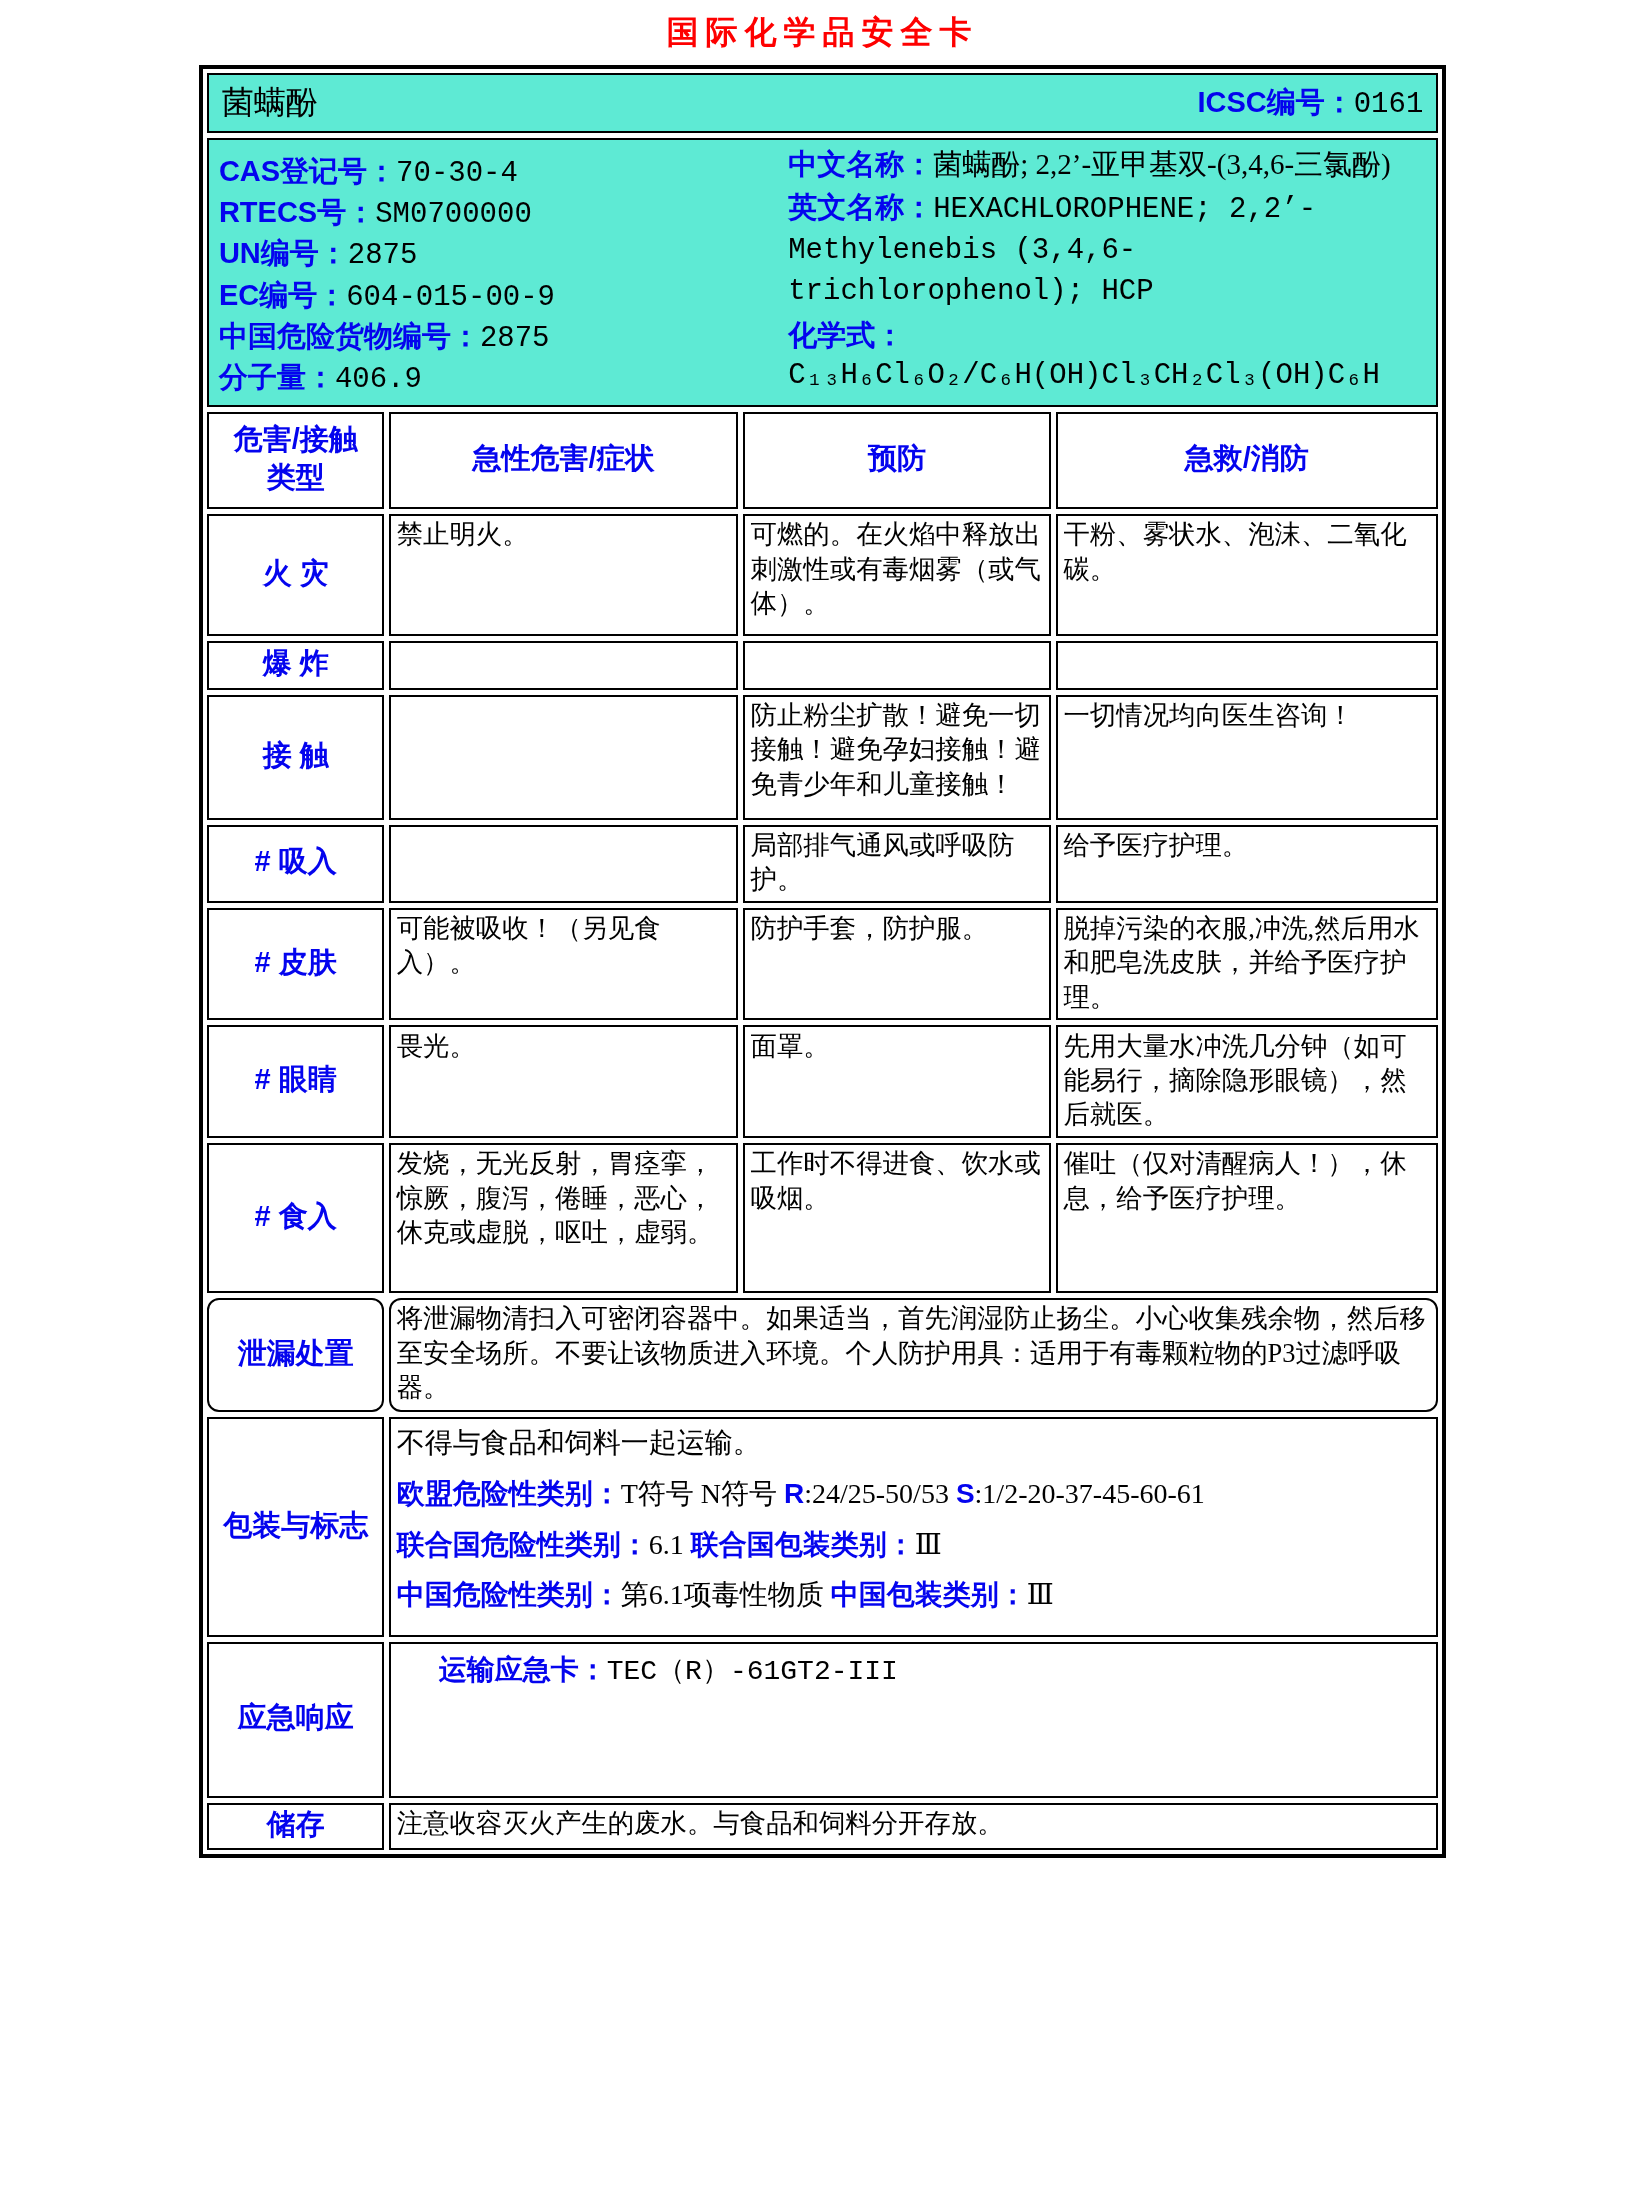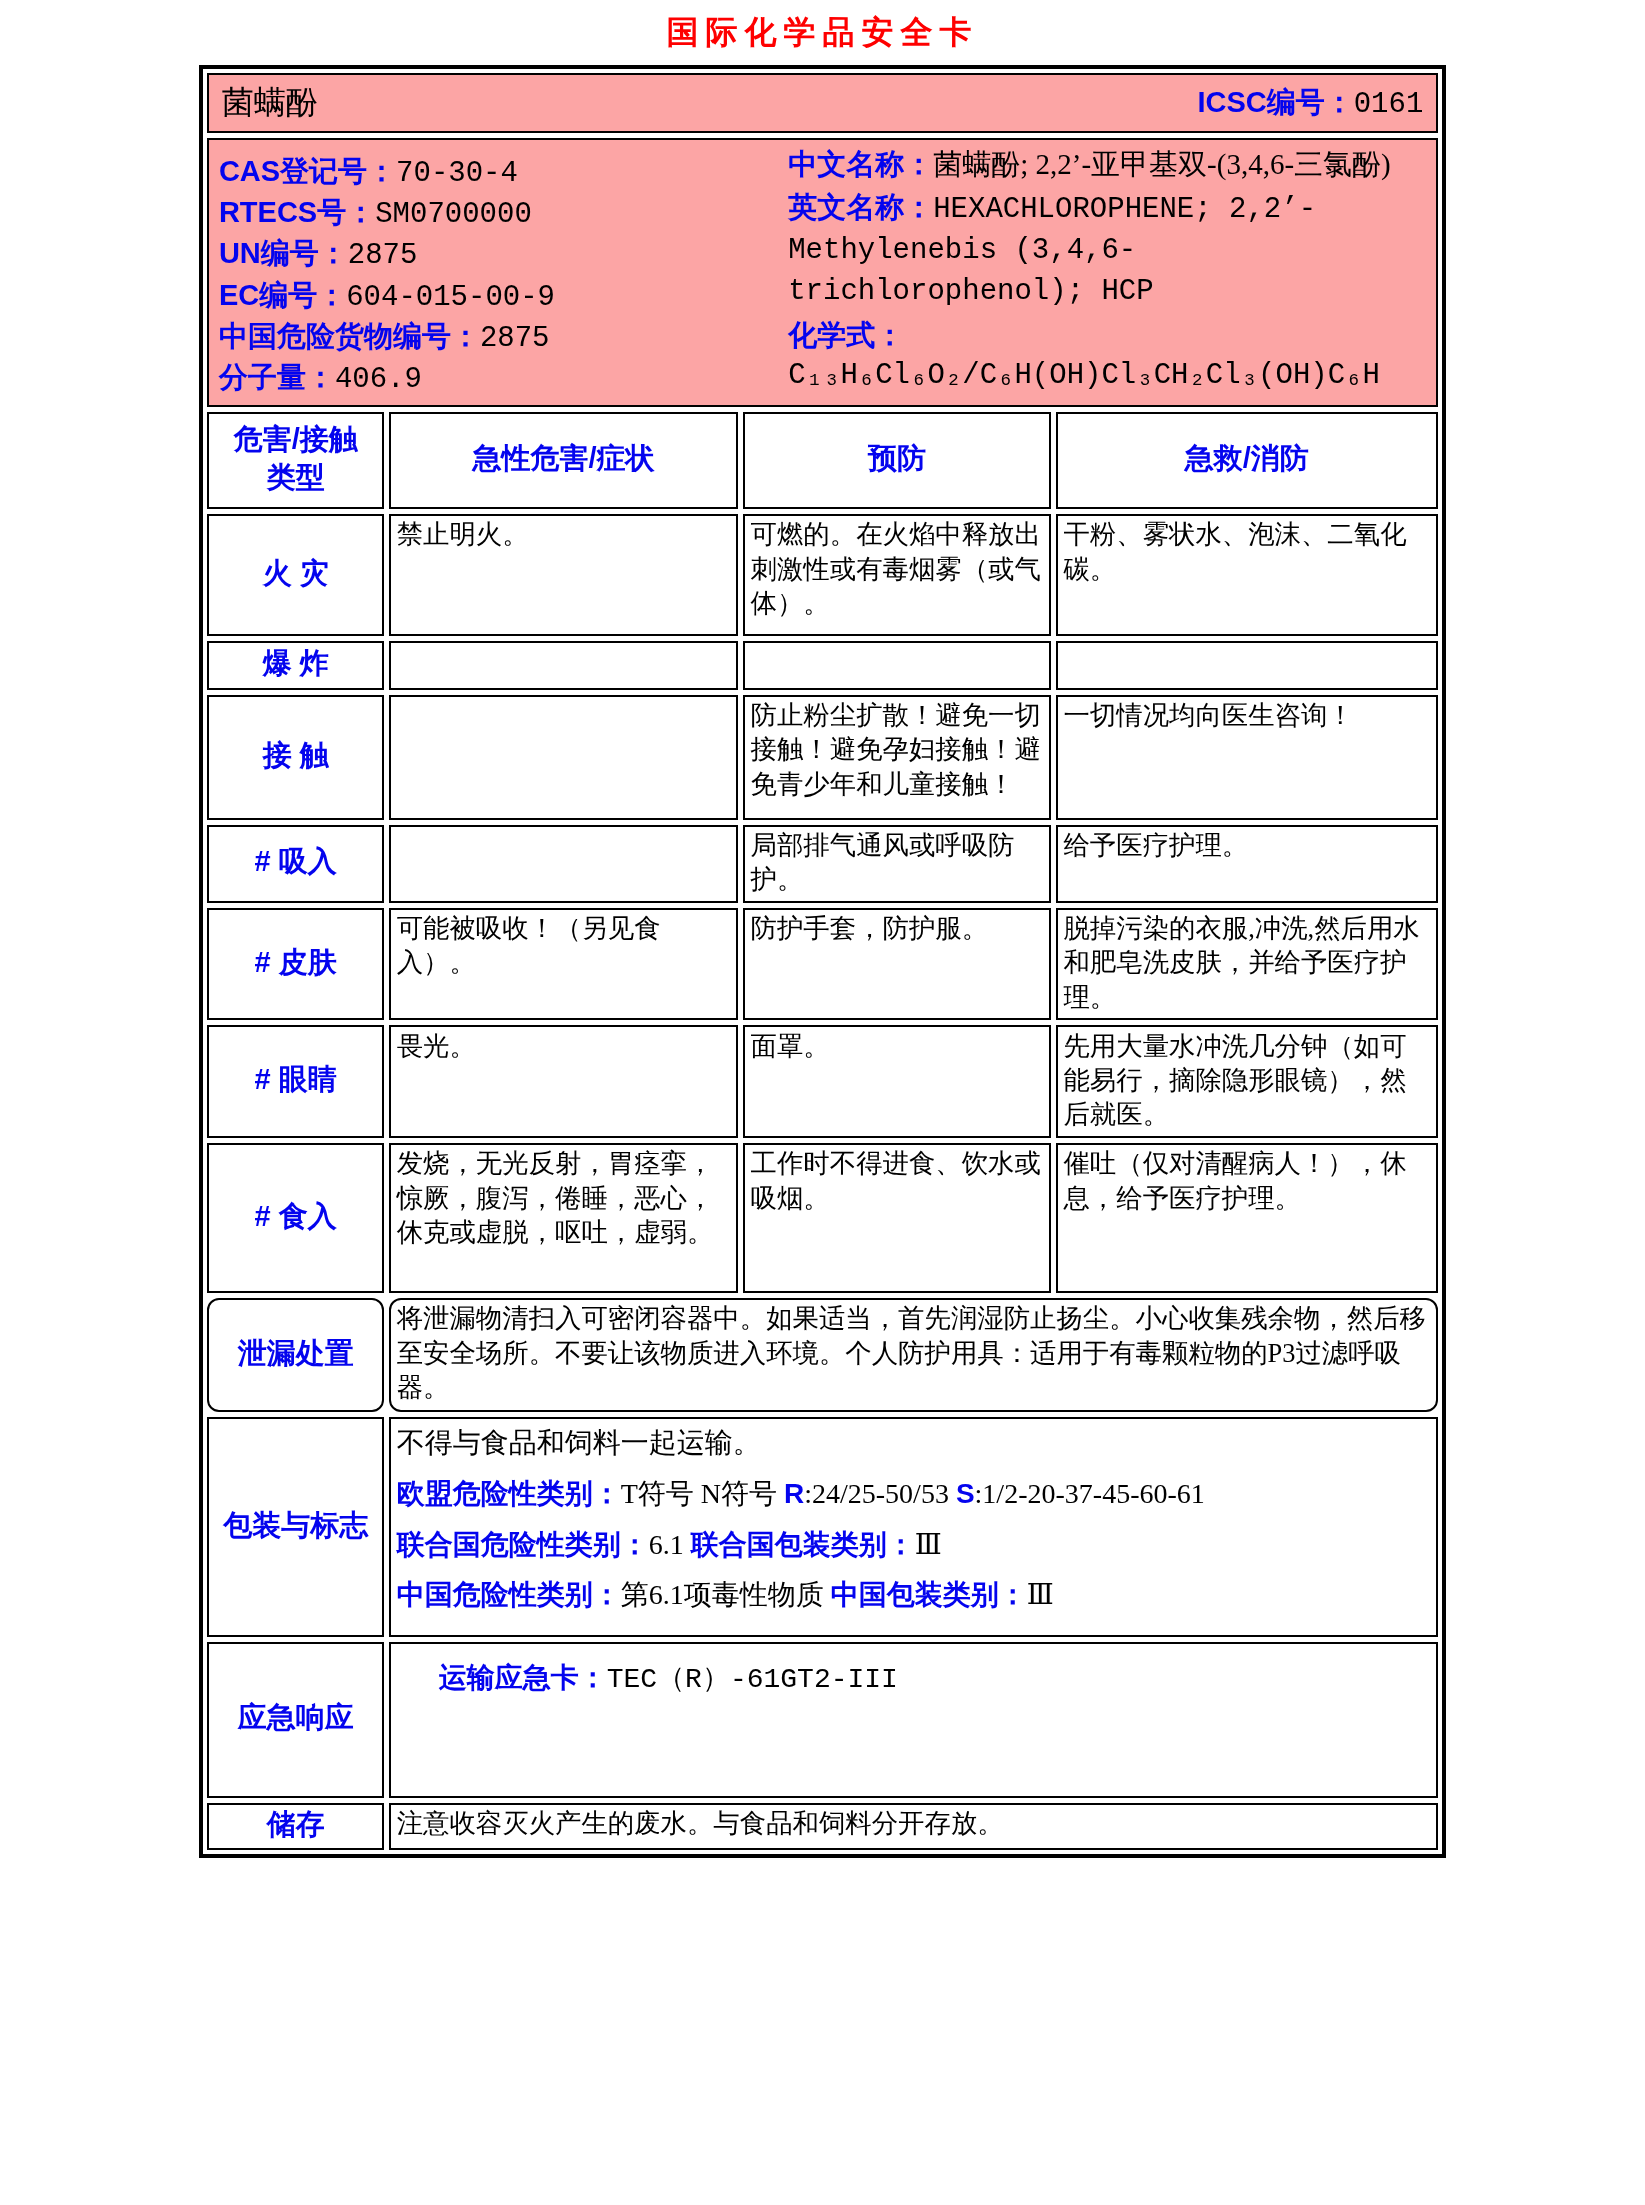--- a/index.html
+++ b/index.html
@@ -11,21 +11,21 @@
   .page-title{
     margin:11px auto 9.7px auto;text-align:center;
     color:#fe0000;font-size:32px;font-weight:bold;letter-spacing:7px;
     font-family:"DejaVu Serif","Liberation Serif",serif;
   }
   .card{
     width:1247px;margin:0 auto;box-sizing:border-box;
     border:4.9px solid #000;padding:4.2px;
     display:flex;flex-direction:column;gap:4.9px;
   }
-  .box{border:2.8px solid #000;box-sizing:border-box;background:#fca5a5;}
+  .box{border:2.8px solid #000;box-sizing:border-box;background:#5eead4;}
 
   
   .name-row{display:flex;align-items:center;justify-content:space-between;
     min-height:60px;padding:0 12.5px;}
   .chem-name{font-size:32px;}
   .icsc{font-size:29px;white-space:nowrap;}
   .blue{color:#0404ee;font-weight:bold;font-family:"Liberation Sans","DejaVu Sans",sans-serif;}
   .mono{font-family:"Liberation Mono","DejaVu Sans Mono",monospace;}
 
   
@@ -54,21 +54,21 @@
   .h-eye  .cell{min-height:113px;}
   .h-ing  .cell{min-height:150px;}
   .h-spill .cell{min-height:114px;border-radius:12px;}
   .h-pack .cell{min-height:220px;}
   .h-emer .cell{min-height:156px;}
   .h-stor .cell{min-height:35px;}
 
   .pack-line{line-height:1.42;margin:2.8px 0 11px 0;font-size:28px;}
   .seg-blue{color:#0404ee;font-weight:bold;font-family:"Liberation Sans","DejaVu Sans",sans-serif;}
   .seg-black{color:#000;}
-  .emer-line{padding:7px 0 0 42px;font-size:28px;margin-top:8px;}
+  .emer-line{padding:7px 0 0 42px;font-size:28px;}
 </style>
 </head>
 <body>
 
 <div class="page-title">国际化学品安全卡</div>
 
 <div class="card">
 
   <div class="box name-row">
     <span class="chem-name">菌螨酚</span>

